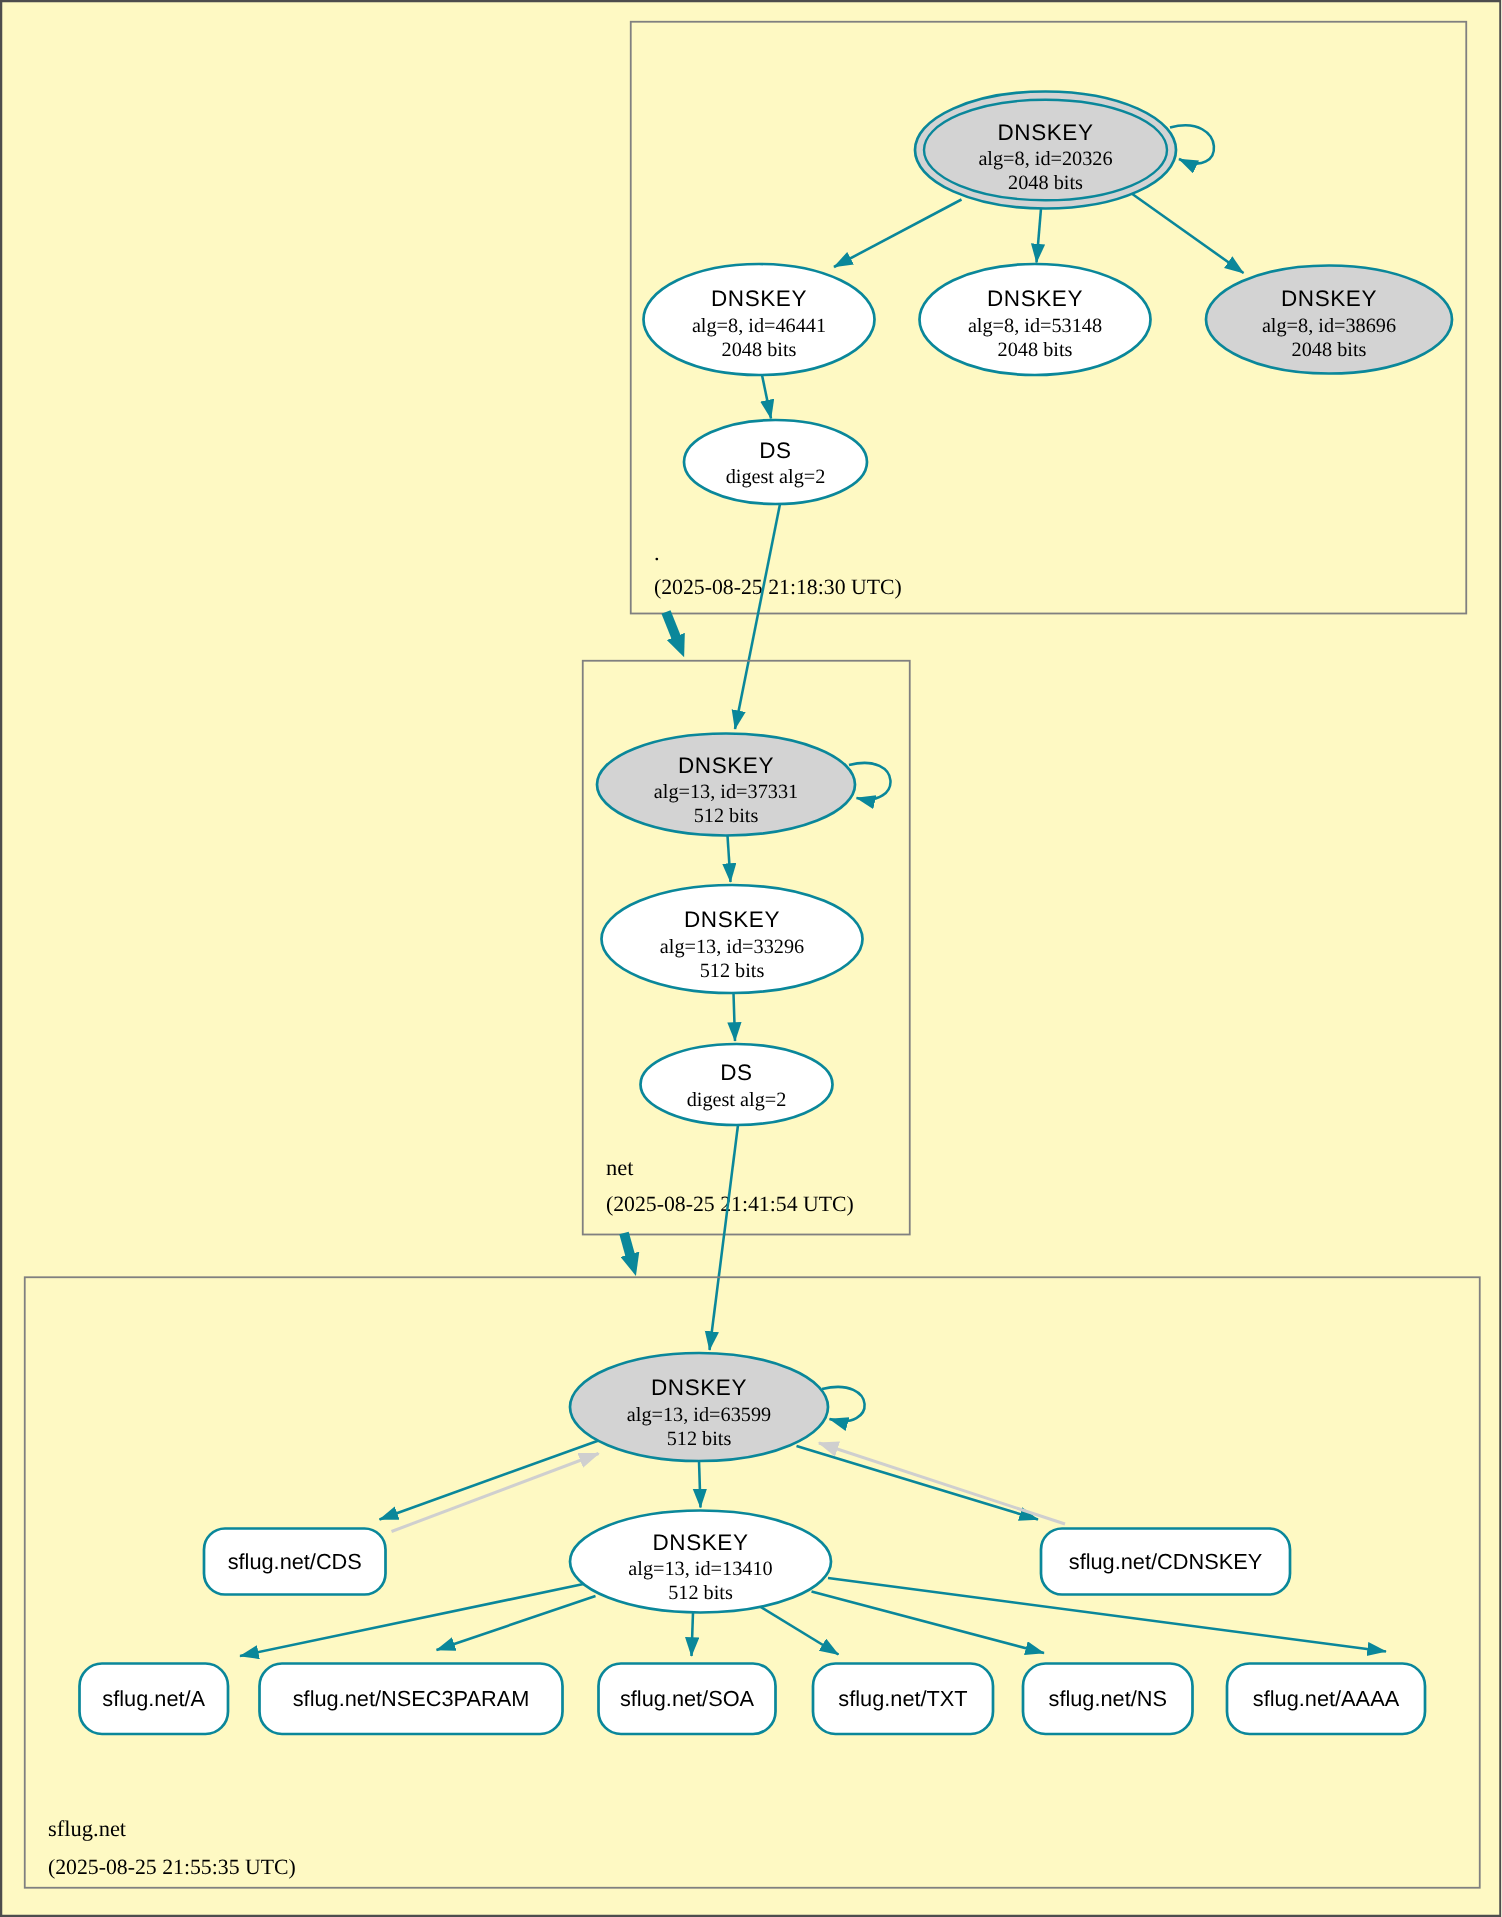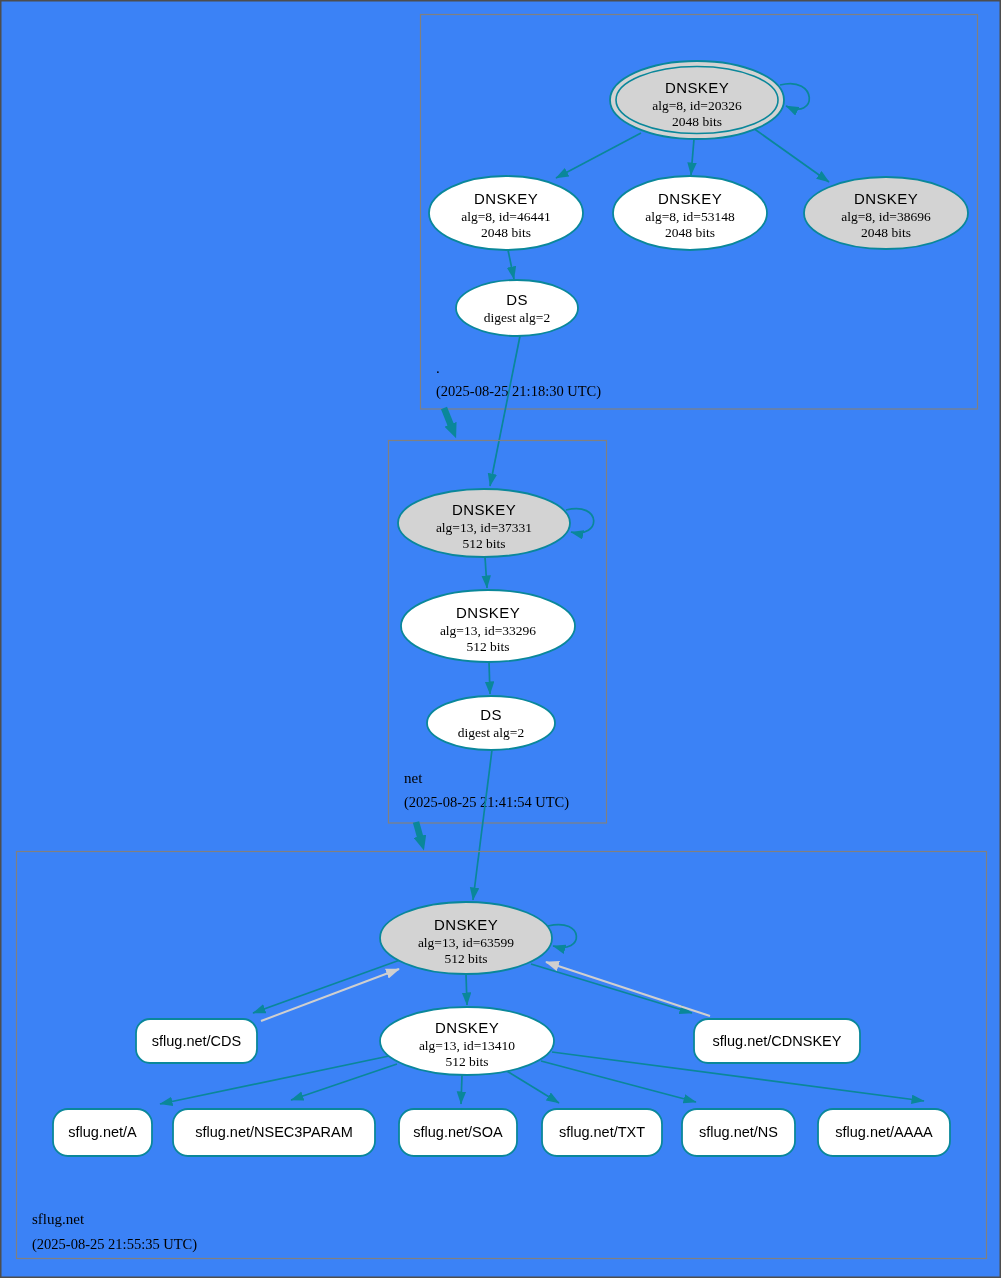--- a/index.html
+++ b/index.html
@@ -1,16 +1,16 @@
 <!DOCTYPE html>
 <html style="--secure: #0a879a; --ksk-fill: #d3d3d3; --edge-gray: #cfcfcf; --box-border: #808080; --frame-border: #4d4d4d;"><head>
 <meta charset="utf-8">
 <style>
   html,body{margin:0;padding:0;background:#fff;}
-  .canvas{position:relative;width:1001px;height:1278px;background:#3b82f6;}
+  .canvas{position:relative;width:1001px;height:1278px;background:#fef9c3;}
   svg{display:block;}
   text{fill:#000;}
   .nt{font-family:"Liberation Sans",sans-serif;font-size:15px;letter-spacing:.4px;text-anchor:middle;}
   .nd{font-family:"Liberation Serif",serif;font-size:13.5px;text-anchor:middle;}
   .rr{font-family:"Liberation Sans",sans-serif;font-size:14.5px;text-anchor:middle;}
   .zl{font-family:"Liberation Serif",serif;font-size:15px;}
   .zt{font-family:"Liberation Serif",serif;font-size:14.5px;}
   .zbox{fill:none;stroke:var(--box-border);stroke-width:1.2;}
   .frame{fill:none;stroke:var(--frame-border);stroke-width:1.5;}
   .ell{fill:#fff;stroke:var(--secure);stroke-width:1.8;}

